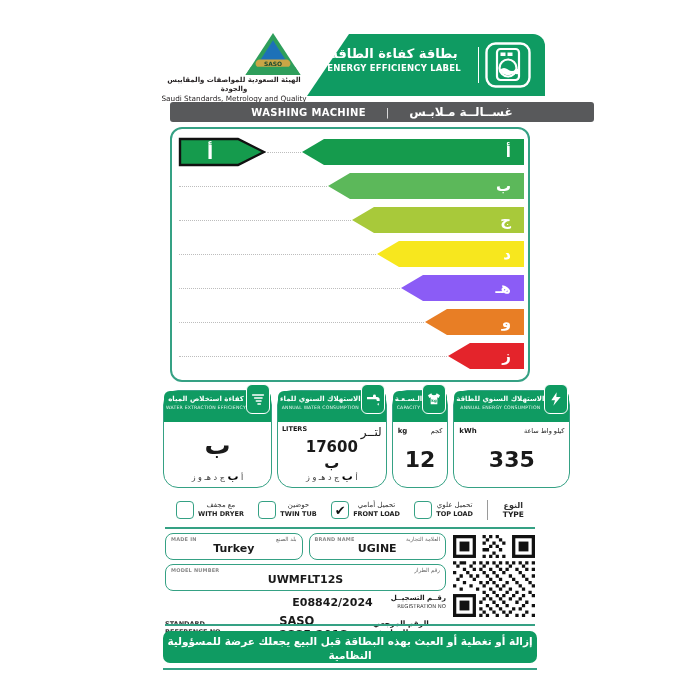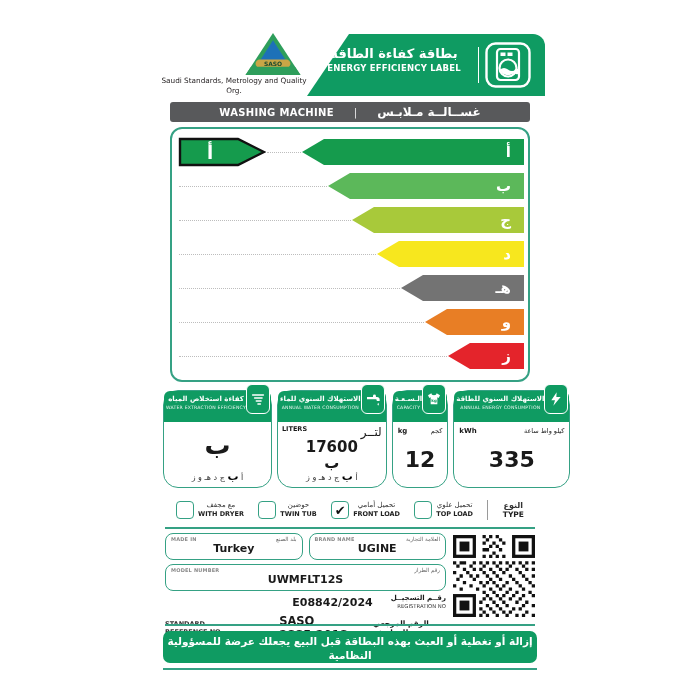--- a/index.html
+++ b/index.html
@@ -13,35 +13,35 @@
   .banner-ar{font-size:13px;font-weight:bold;line-height:17px;}
   .banner-en{font-size:8.5px;font-weight:bold;letter-spacing:.2px;line-height:12px;}
   .banner-divider{position:absolute;right:66px;top:13px;width:1.5px;height:36px;background:#fff;}
   .machine-icon{position:absolute;right:13px;top:7px;width:48px;height:48px;}
   .logo{position:absolute;left:86px;top:2px;width:64px;height:44px;}
   .org{position:absolute;left:0;top:46px;width:158px;text-align:center;color:#231f20;}
   .org-ar{font-size:7px;font-weight:bold;line-height:9px;}
   .org-en{font-size:7.3px;line-height:10px;}
 
   
-  .prodbar{position:absolute;left:15px;top:72px;width:360px;height:20px;background:#58595b;border-radius:3px;display:flex;align-items:center;justify-content:center;gap:20px;color:#fff;}
+  .prodbar{position:absolute;left:15px;top:72px;width:424px;height:20px;background:#58595b;border-radius:3px;display:flex;align-items:center;justify-content:center;gap:20px;color:#fff;}
   .prod-en{font-size:10px;font-weight:bold;letter-spacing:.3px;}
   .prod-sep{font-size:10px;opacity:.9;}
   .prod-ar{font-size:12px;font-weight:bold;}
 
   
   .panel{position:absolute;left:15px;top:97px;width:360px;height:255px;border:2px solid #35a184;border-radius:12px;box-sizing:border-box;padding:10px 4px 0 6px;background:#fff;}
   .rrow{display:flex;align-items:center;height:26px;margin-bottom:8px;}
   .dots{flex:1;height:0;border-top:1.5px dotted #bdbdbd;margin:0 1px;}
   .bar{height:26px;clip-path:polygon(0 50%,22px 0,100% 0,100% 100%,22px 100%);display:flex;align-items:center;justify-content:flex-end;padding-right:13px;box-sizing:border-box;color:#fff;font-weight:bold;font-size:15px;flex:none;}
   .b1{width:222px;background:#159b4d;}
   .b2{width:196px;background:#5cb85a;}
   .b3{width:172px;background:#a8c93a;}
   .b4{width:147px;background:#f7e71e;}
-  .b5{width:123px;background:#737373;}
+  .b5{width:123px;background:#8b5cf6;}
   .b6{width:99px;background:#e87e25;}
   .b7{width:76px;background:#e4242b;}
   .ind{flex:none;width:88px;height:30px;position:relative;}
   .ind svg{display:block;}
   .ind-letter{position:absolute;left:0;top:0;width:64px;height:30px;display:flex;align-items:center;justify-content:center;color:#fff;font-size:18px;font-weight:bold;}
 
   
   .boxes{position:absolute;left:8px;top:360px;width:374px;display:flex;gap:5px;}
   .mbox{flex:1;position:relative;border:1.5px solid #35a184;border-radius:15px;height:96px;background:#fff;}
   .mbox-hd{background:#0f9b62;border-radius:6px 6px 0 0;height:27px;padding:4px 25px 0 2px;text-align:center;overflow:hidden;}
@@ -126,20 +126,21 @@
   </div>
 
   <svg class="logo" viewBox="0 0 64 48">
     <polygon points="32,1 62,47 2,47" fill="#2e9e5b"></polygon>
     <polygon points="32,9 50,37 14,37" fill="#1d71b8"></polygon>
     <rect x="13" y="30" width="38" height="9" rx="4.5" fill="#c9a646"></rect>
     <text x="32" y="37" font-size="6.5" font-weight="bold" fill="#1a4a2e" text-anchor="middle" font-family="DejaVu Sans, sans-serif">SASO</text>
     <polygon points="8,38 56,38 62,47 2,47" fill="#2e9e5b"></polygon>
   </svg>
   <div class="org">
+    <div class="org-ar">الهيئة السعودية للمواصفات والمقاييس والجودة</div>
     <div class="org-en">Saudi Standards, Metrology and Quality Org.</div>
   </div>
 
   <div class="prodbar">
     <span class="prod-en">WASHING MACHINE</span>
     <span class="prod-sep">|</span>
     <span class="prod-ar">غســالــة مـلابـس</span>
   </div>
 
   <div class="panel">

